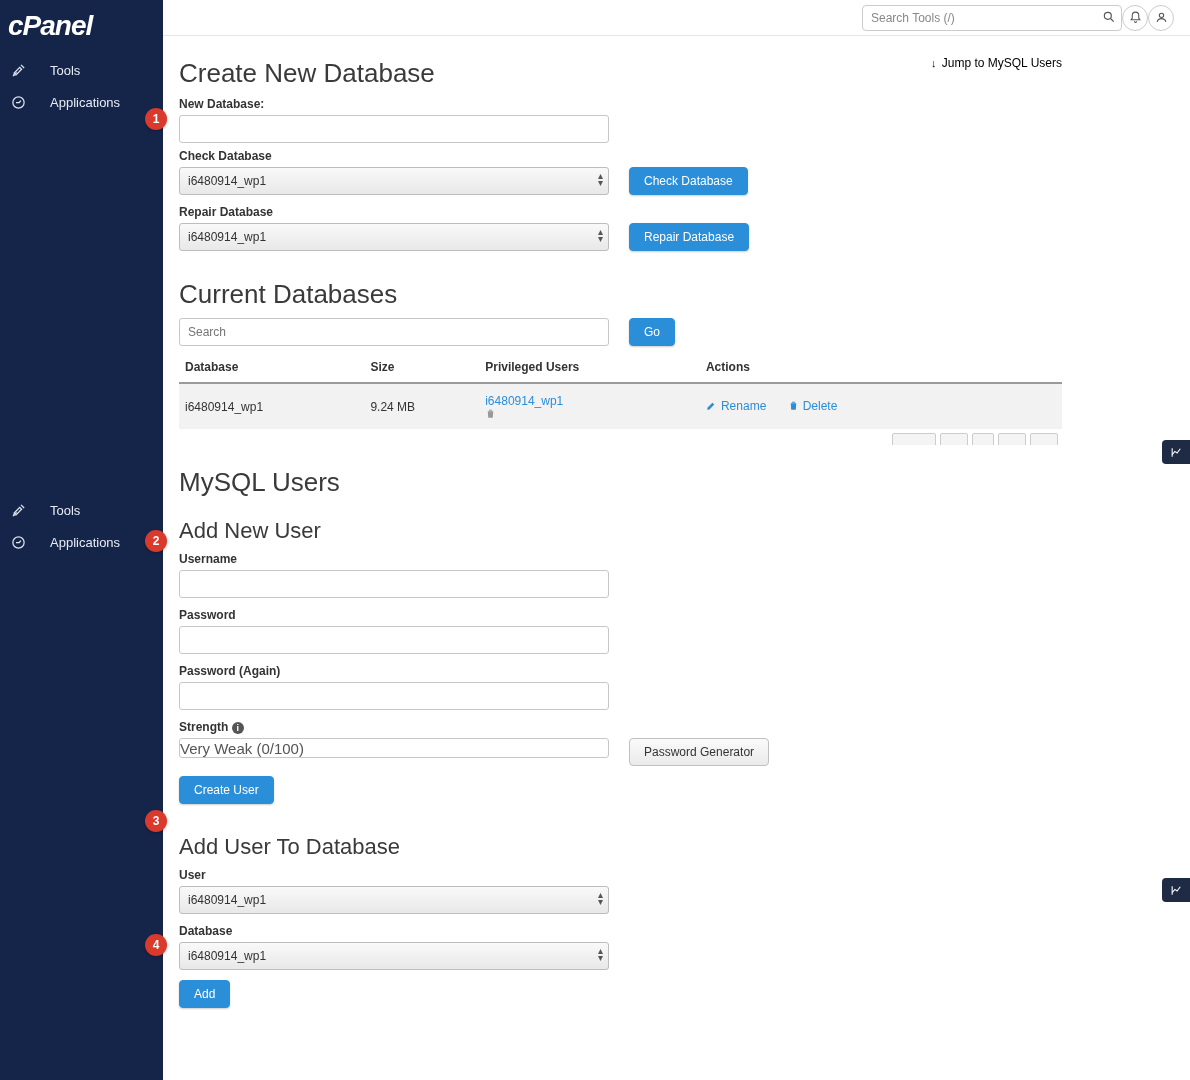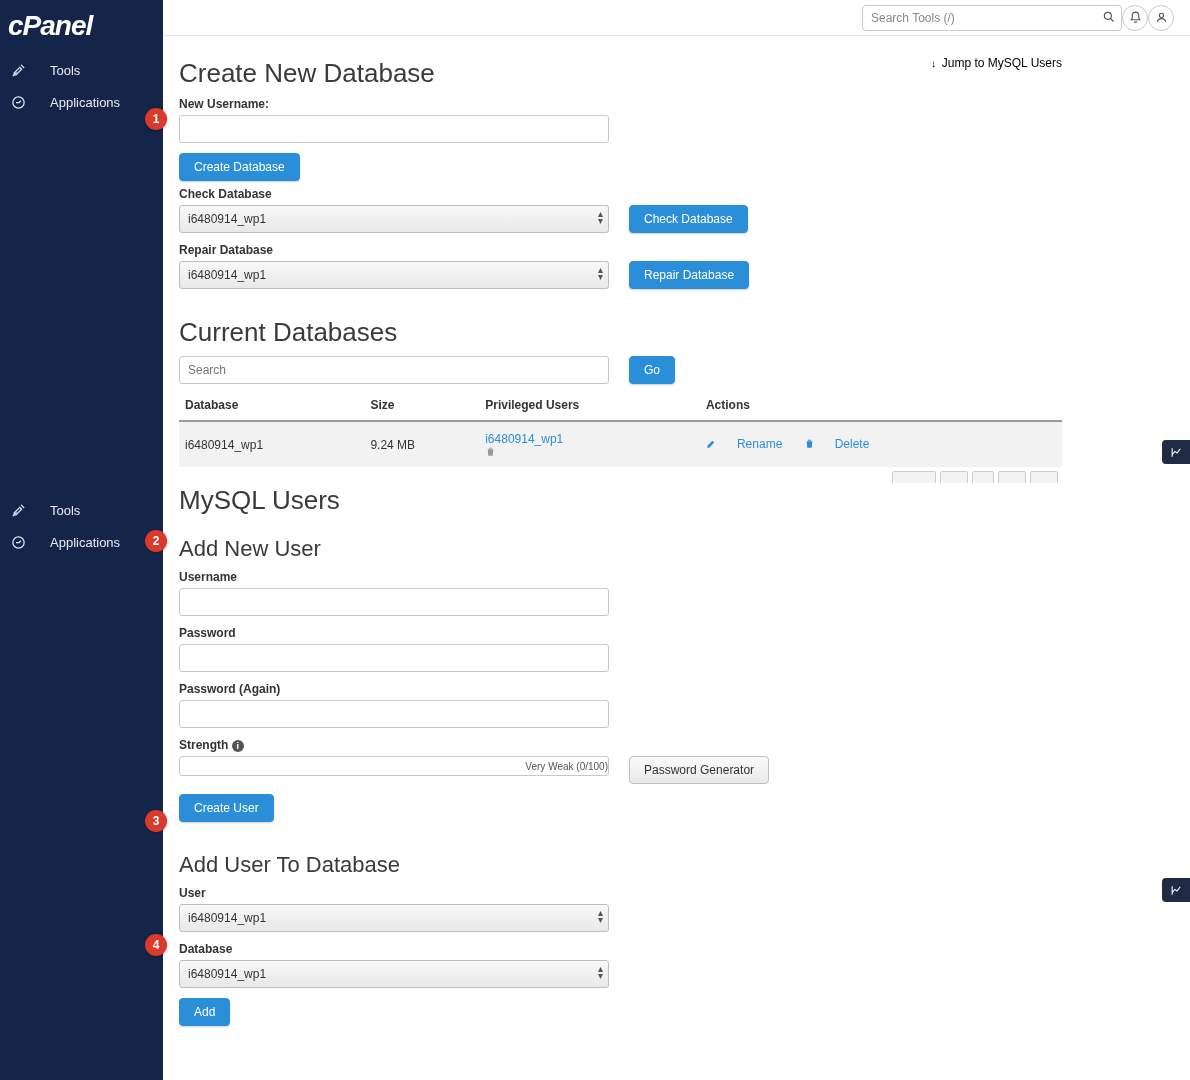--- a/index.html
+++ b/index.html
@@ -31,22 +31,22 @@
 .select-wrap .chev { position: absolute; right: 6px; top: 5px; font-size: 10px; color: #555; display: flex; flex-direction: column; line-height: 7px; pointer-events:none;}
 .btn { display: inline-flex; align-items: center; justify-content: center; height: 28px; padding: 0 14px; border-radius: 4px; font-size: 12px; cursor: pointer; border: 1px solid transparent; }
 .btn-primary { background: #2b8ed8; color: #fff; border-color: #2b8ed8; box-shadow: 0 1px 2px rgba(0,0,0,.2); }
 .btn-default { background: linear-gradient(#fafafa,#eaeaea); color: #333; border: 1px solid #c0c0c0; }
 .row-inline { display: flex; align-items: flex-start; gap: 20px; }
 .mt10 { margin-top: 10px; }
 .table { width: 100%; border-collapse: collapse; margin-top: 6px; }
 .table th { text-align: left; font-size: 12px; font-weight: 700; padding: 8px 6px; border-bottom: 2px solid #9a9a9a; }
 .table td { font-size: 12px; padding: 10px 6px; background: #f2f2f2; }
 .link { color: #2b8ed8; cursor: pointer; }
-.action-link { color: #2b8ed8; cursor: pointer; display: inline-flex; align-items: center; gap: 20px; margin-right: 18px; font-size: 12px; }
-.strength-bar { width: 430px; height: 20px; border: 1px solid #c7c7c7; border-radius: 3px; background: #fff; display: flex; align-items: center; justify-content: flex-end; font-size: 10px; color: #555; }
+.action-link { color: #2b8ed8; cursor: pointer; display: inline-flex; align-items: center; gap: 4px; margin-right: 18px; font-size: 12px; }
+.strength-bar { width: 430px; height: 20px; border: 1px solid #c7c7c7; border-radius: 3px; background: #fff; display: flex; align-items: center; justify-content: flex-start; font-size: 15px; color: #555; }
 .page-size-stub { display: flex; justify-content: flex-end; gap: 4px; margin-top: 4px; padding-right: 4px; overflow:hidden; height:12px;}
 .page-size-stub .pg { width: 28px; height: 18px; border: 1px solid #ccc; border-radius: 2px; background: #f4f4f4; }
 .info-ico { display:inline-block; width:12px;height:12px;border-radius:50%;background:#555;color:#fff;font-size:9px;text-align:center;line-height:12px;font-weight:700; }
 .side-tab { position: fixed; right: 0; background: #1f2a44; color: #fff; width: 28px; height: 24px; display:flex;align-items:center;justify-content:center; border-radius: 4px 0 0 4px; font-size:12px;}
 .annot { position: absolute; width: 22px; height: 22px; background: #d93a2b; color: #fff; border-radius: 50%; display: flex; align-items: center; justify-content: center; font-size: 12px; font-weight: 600; z-index: 50; box-shadow:0 1px 3px rgba(0,0,0,.3);}
 svg { display:block; }
 .search-placeholder::placeholder{color:#888;}
 </style>
 </head>
 <body>
@@ -126,25 +126,22 @@
     </div>
 
     <div class="content">
       <span class="jump-link">
         <span class="arrow">↓</span>
         <span>Jump to MySQL Users</span>
       </span>
 
       
       <h2 class="sec first">Create New Database</h2>
-      <span class="label">New Username:</span>
+      <span class="label">New Database:</span>
       <input class="field" type="text" style="">
-      <div class="mt10">
-        <button class="btn btn-primary">Create Database</button>
-      </div>
 
       
       <span class="label">Check Database</span>
       <div class="row-inline">
         <div class="select-wrap">
           <div class="select">
               <span>i6480914_wp1</span>
             </div>
           <span class="chev">▴<br>▾</span>
         </div>
@@ -207,21 +204,21 @@
       </table>
       <div class="page-size-stub">
         <div class="pg" style="width:44px"></div>
         <div class="pg"></div>
         <div class="pg" style="width:22px"></div>
         <div class="pg"></div>
         <div class="pg"></div>
       </div>
 
       
-      <h2 class="sec" style="margin-top:2px">MySQL Users</h2>
+      <h2 class="sec" style="margin-top:22px">MySQL Users</h2>
       <h3 class="sub">Add New User</h3>
       <span class="label">Username</span>
       <input class="field" type="text" style="">
       <span class="label mt10">Password</span>
       <input class="field" type="password" style="">
       <span class="label mt10">Password (Again)</span>
       <input class="field" type="password" style="">
       <span class="label mt10">
         <span>Strength</span>
         <span class="info-ico">i</span>

